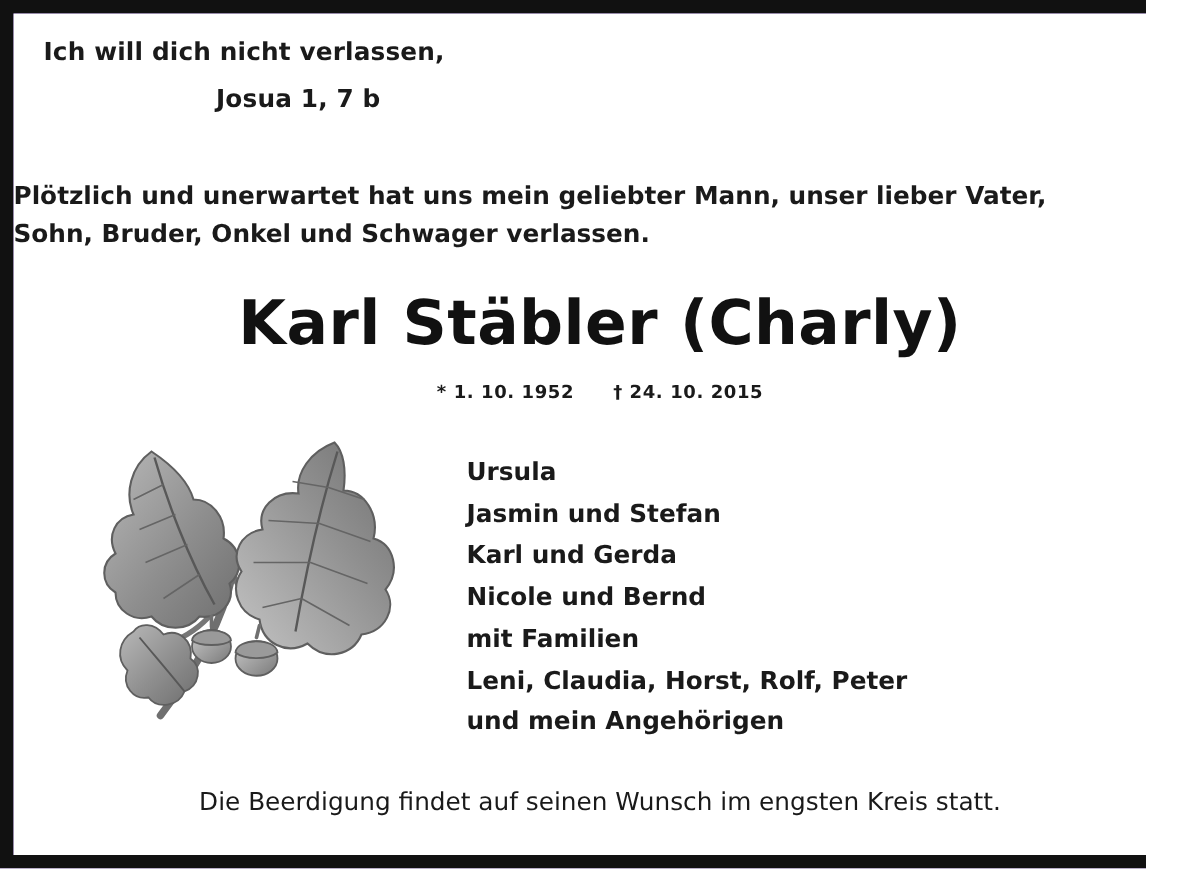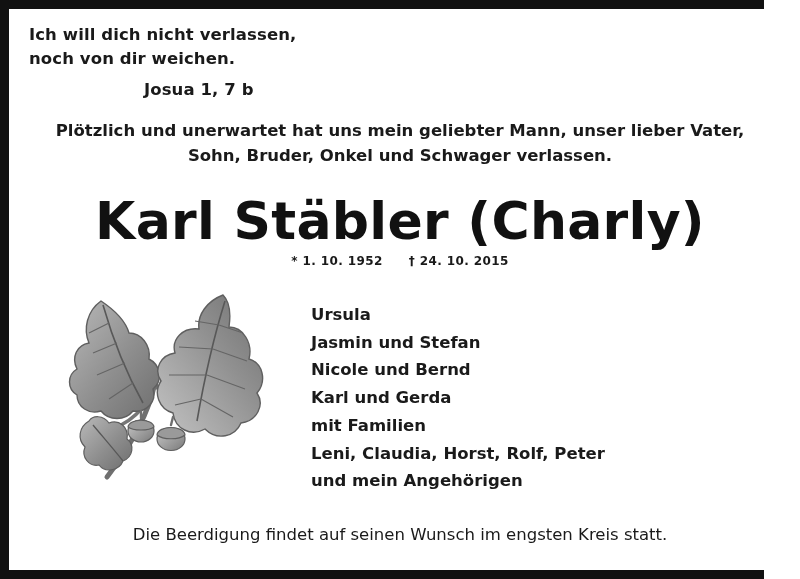--- a/index.html
+++ b/index.html
@@ -54,36 +54,35 @@
     display: block;
     margin-top: 7px;
     margin-left: 115px;
     font-weight: bold;
   }
   .intro {
     position: absolute;
     left: 0;
     top: 110px;
     width: 782px;
+    font-size: 16.5px;
+    font-weight: bold;
+    color: #1a1a1a;
+    line-height: 1.5;
+  }
+  .intro span {
+    display: block;
+  }
+  .name {
+    position: absolute;
+    left: 0;
+    top: 182px;
+    width: 782px;
     text-align: center;
-    font-size: 16.5px;
-    font-weight: bold;
-    color: #1a1a1a;
-    line-height: 1.5;
-  }
-  .intro span {
-    display: block;
-  }
-  .name {
-    position: absolute;
-    left: 0;
-    top: 182px;
-    width: 782px;
-    text-align: center;
-    font-size: 52px;
+    font-size: 41px;
     font-weight: bold;
     color: #111111;
     letter-spacing: 0.3px;
   }
   .dates {
     position: absolute;
     left: 0;
     top: 245px;
     width: 782px;
     text-align: center;
@@ -134,21 +133,20 @@
 <body>
 
 <div class="page">
 
   <div class="border-frame"></div>
 
   <div class="inner">
 
     <div class="verse">
       <span class="verse-line">Ich will dich nicht verlassen,</span>
-      <span class="verse-line">noch von dir weichen.</span>
       <span class="verse-ref">Josua 1, 7 b</span>
     </div>
 
     <div class="intro">
       <span>Plötzlich und unerwartet hat uns mein geliebter Mann, unser lieber Vater,</span>
       <span>Sohn, Bruder, Onkel und Schwager verlassen.</span>
     </div>
 
     <div class="name">Karl Stäbler (Charly)</div>
 
@@ -204,22 +202,22 @@
       <g>
         <ellipse cx="134" cy="168" rx="14" ry="11.5" fill="url(#acorng)" stroke="#5f5f5f" stroke-width="1.2"></ellipse>
         <path d="M120,164 C121,154 147,154 148,164 C142,169 126,169 120,164 Z" fill="#9a9a9a" stroke="#5f5f5f" stroke-width="1.2"></path>
         <path d="M134,154 L136,146" stroke="#6f6f6f" stroke-width="2.4" stroke-linecap="round"></path>
       </g>
     </svg>
 
     <div class="family">
       <span>Ursula</span>
       <span>Jasmin und Stefan</span>
+      <span>Karl und Gerda</span>
       <span>Nicole und Bernd</span>
-      <span>Karl und Gerda</span>
       <span>mit Familien</span>
       <span>Leni, Claudia, Horst, Rolf, Peter</span>
       <span>und mein Angehörigen</span>
     </div>
 
     <div class="footer">Die Beerdigung findet auf seinen Wunsch im engsten Kreis statt.</div>
 
   </div>
 </div>
 

